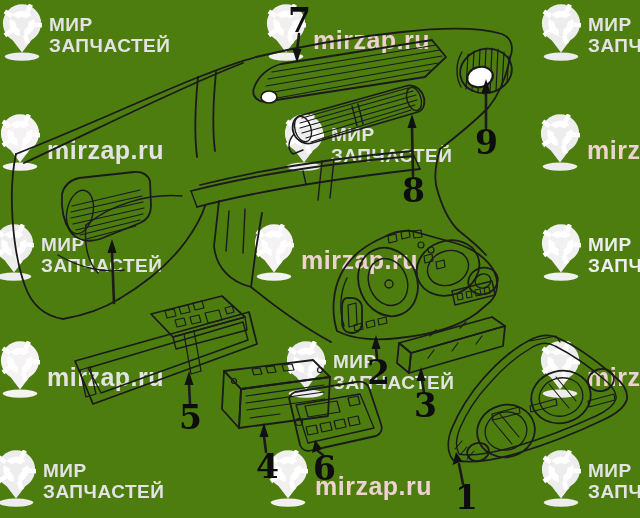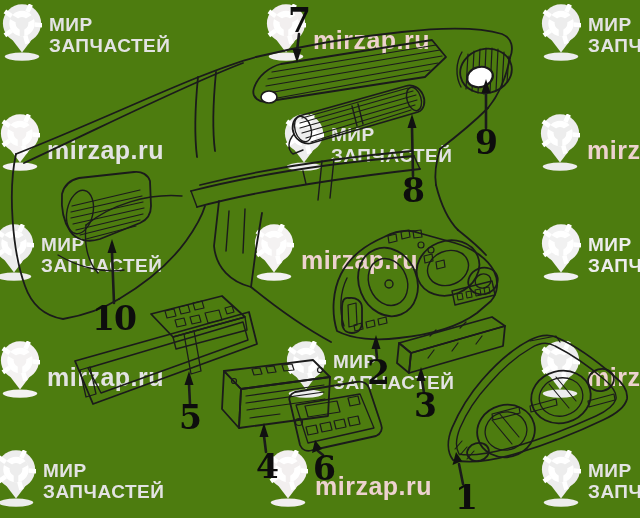--- a/index.html
+++ b/index.html
@@ -389,21 +389,20 @@
         <path d="M264,423 L259.5,437 L268.5,437 Z"></path>
         <path d="M315,440 L312,453 L322,449 Z"></path>
         <path d="M456,452 L452.5,465 L462,461 Z"></path>
       </g>
     </g>
   </svg>
 
   <div class="callout" style="left:299px;top:20px">7</div>
   <div class="callout" style="left:413px;top:190px">8</div>
   <div class="callout" style="left:486px;top:142px">9</div>
-  <div class="callout" style="left:114px;top:318px">10</div>
   <div class="callout" style="left:378px;top:372px">2</div>
   <div class="callout" style="left:425px;top:405px">3</div>
   <div class="callout" style="left:190px;top:417px">5</div>
   <div class="callout" style="left:267px;top:466px">4</div>
   <div class="callout" style="left:324px;top:468px">6</div>
   <div class="callout" style="left:466px;top:497px">1</div>
 
 </div>
 
 </body></html>

